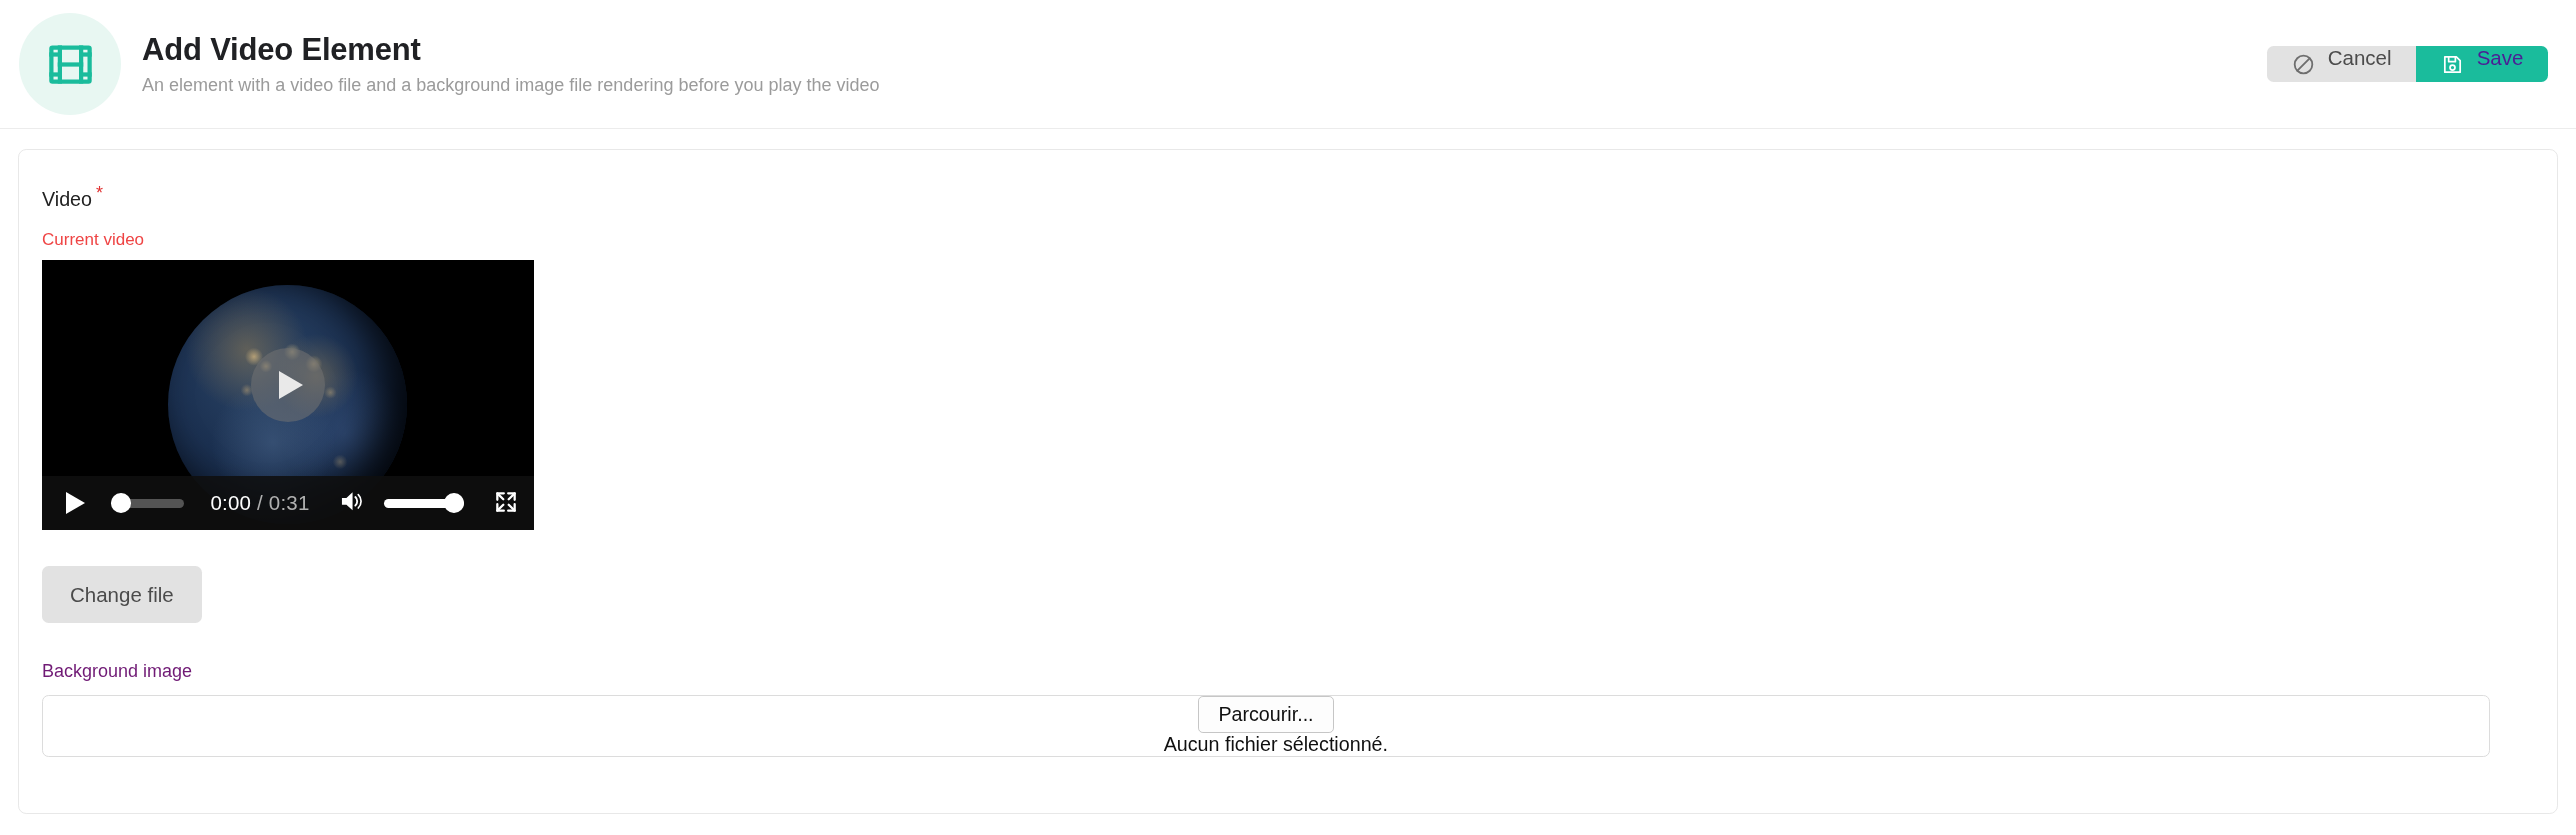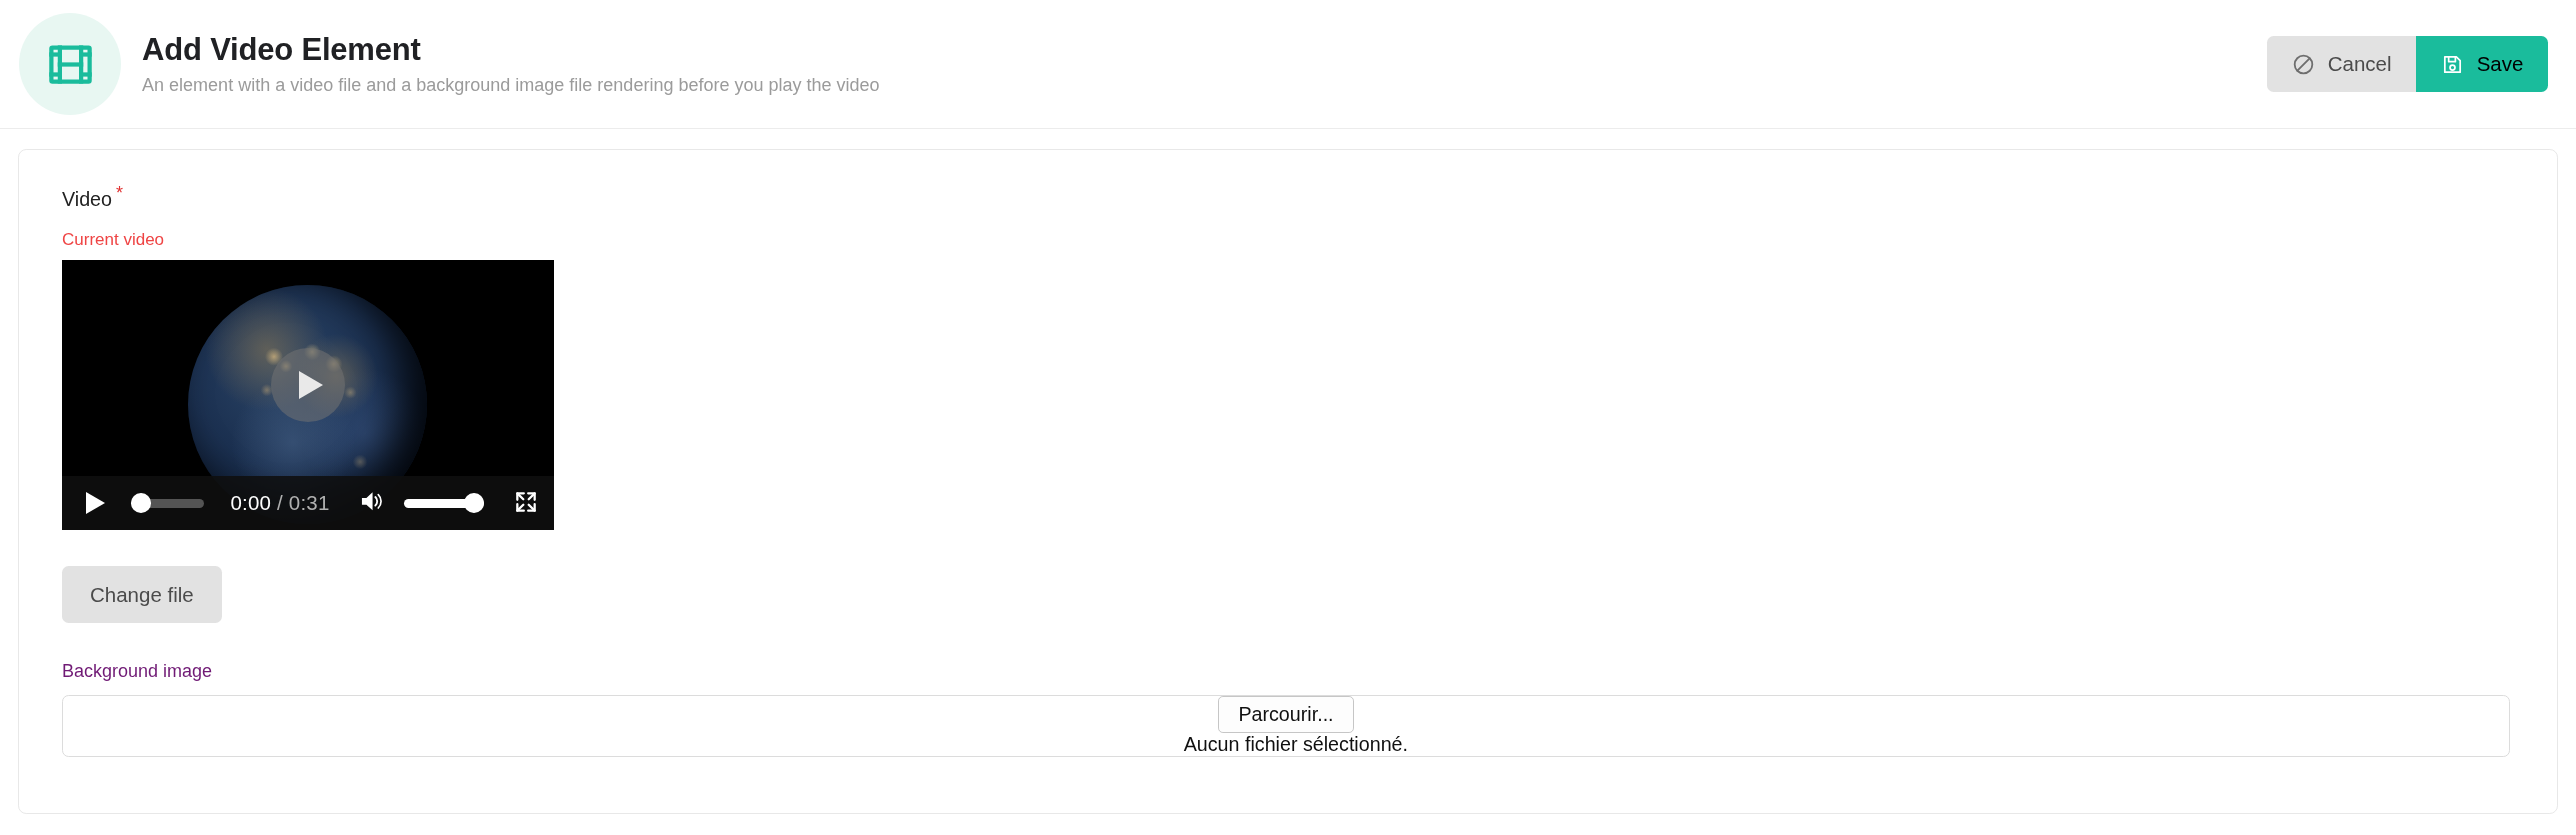--- a/index.html
+++ b/index.html
@@ -62,56 +62,55 @@
     line-height: 1.2;
   }
 
   .header-actions {
     display: flex;
     align-items: center;
     flex: 0 0 auto;
   }
 
   .btn {
-    height: 56px;
+    height: 36px;
     display: inline-flex;
-    align-items: center;
     gap: 13px;
     font-size: 20.5px;
     border: none;
     cursor: pointer;
     font-family: "Liberation Sans", sans-serif;
     padding: 0 24.6px;
   }
 
   .btn-cancel {
     background: #e2e2e2;
     color: #4b4b4b;
     border-radius: 6.6px 0 0 6.6px;
   }
 
   .btn-save {
     background: #1abc9c;
-    color: #000000;
+    color: #4c1d95;
     border-radius: 0 6.6px 6.6px 0;
   }
 
   .btn-icon { display: inline-flex; align-items: center; }
 
   
   .content-area {
     padding: 19.7px 18px 0 18px;
   }
 
   .card {
     border: 1.6px solid #e8e8e8;
     border-radius: 8.2px;
     background: #ffffff;
     height: 665px;
-    padding: 38px 43px;
+    padding: 38px 23px;
   }
 
   .field-label-required {
     font-size: 19.7px;
     color: #222222;
     position: relative;
     display: inline-block;
   }
   .req-star {
     color: #e03131;

